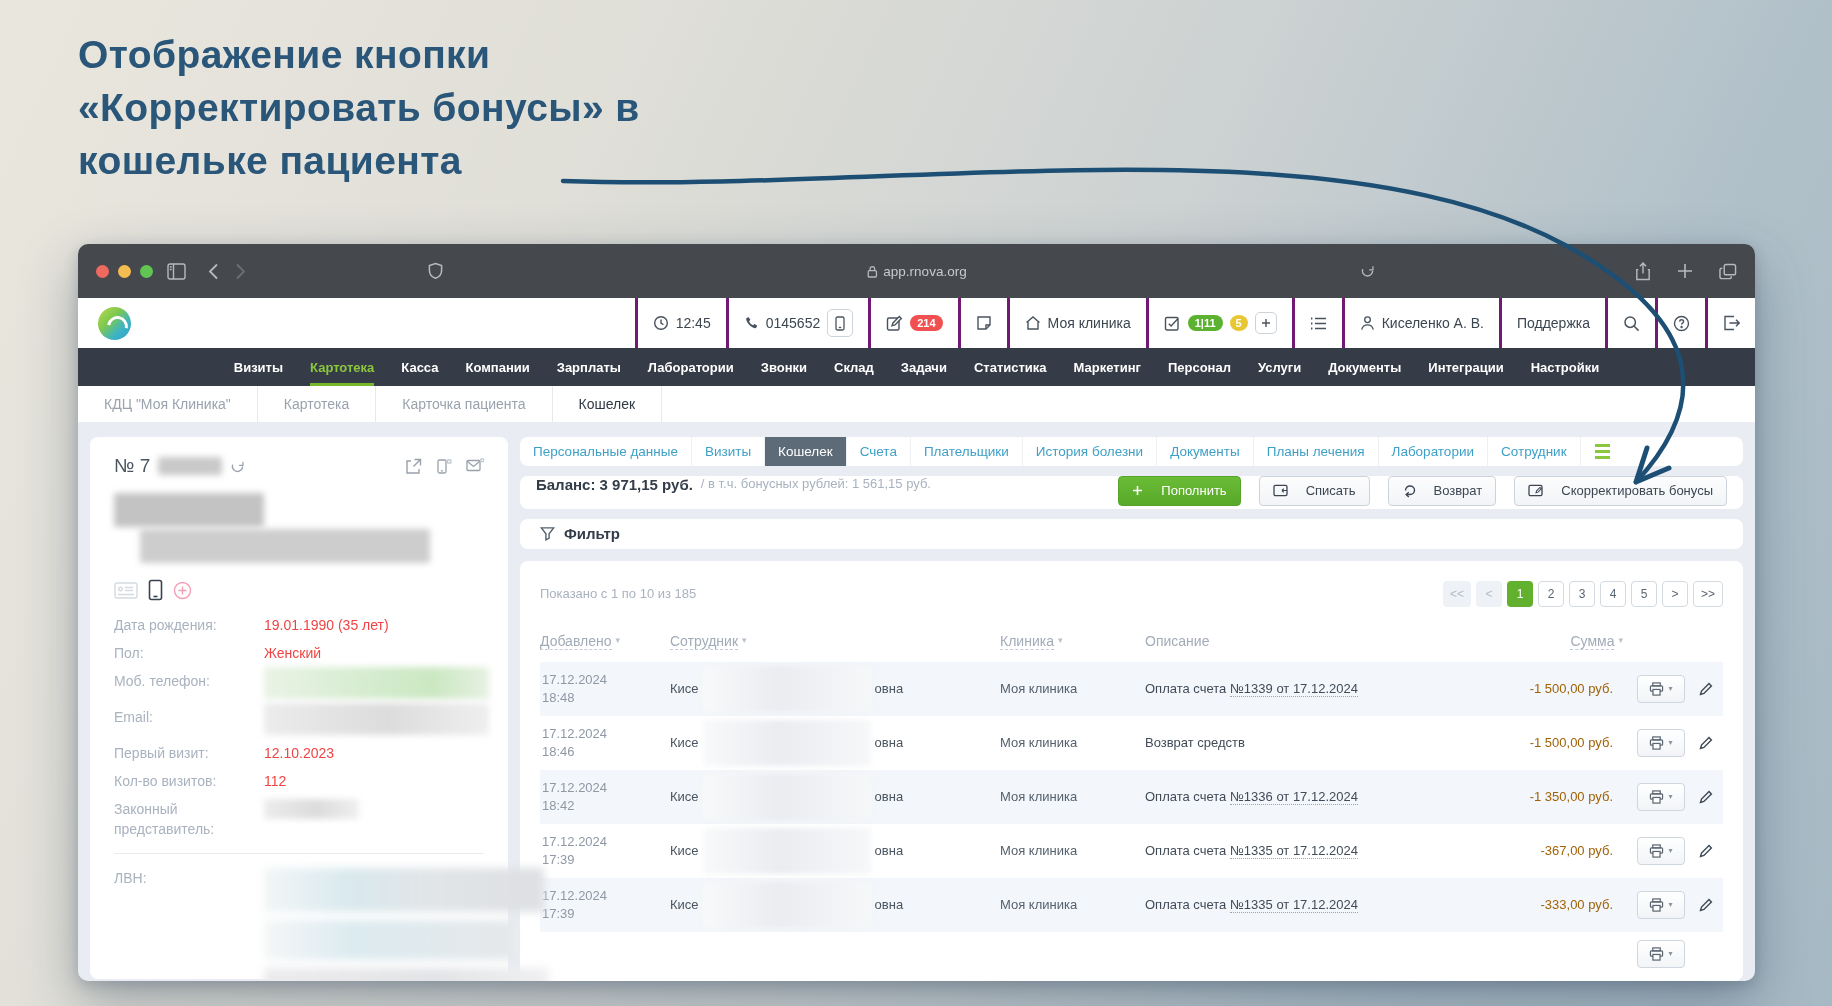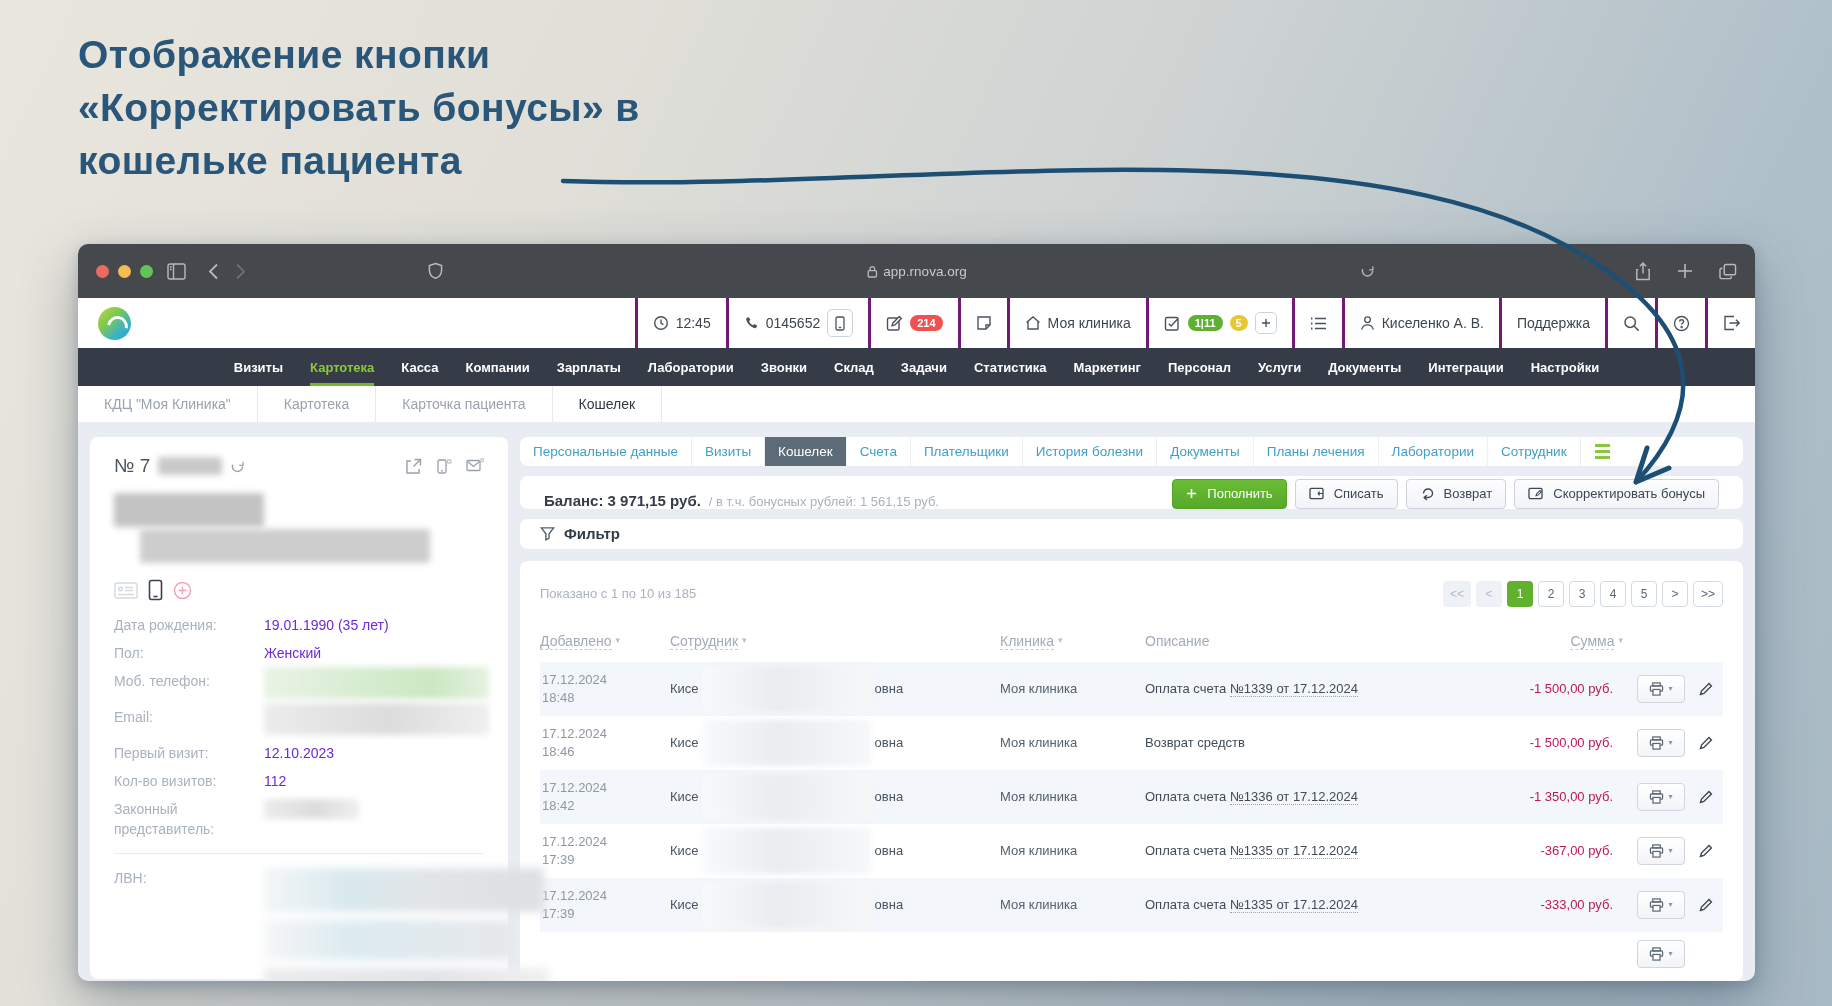--- a/index.html
+++ b/index.html
@@ -68,21 +68,21 @@
   .p-top { display:flex; justify-content:space-between; align-items:center; }
   .p-num { font-size:19px; color:#4a5560; display:flex; align-items:center; gap:8px; }
   .p-top-icons { display:flex; gap:14px; color:#98a1ab; }
   .blurblock { background:#c9c9c9; filter:blur(3px); border-radius:2px; }
   .p-name-blur1 { width:150px; height:34px; margin-top:16px; background:#c3c3c3; }
   .p-name-blur2 { width:290px; height:34px; margin-top:2px; margin-left:26px; background:#cdcdcd; }
   .p-idrow { display:flex; gap:10px; align-items:center; margin:16px 0 14px 0; }
   .p-fields { display:flex; flex-direction:column; gap:8px; }
   .pfield { display:grid; grid-template-columns:150px 1fr; align-items:start; }
   .pfield .plabel { color:#a9b2bf; line-height:20px; }
-  .pfield .pvalue { color:#6d28d9; line-height:20px; position:relative; min-height:20px; }
+  .pfield .pvalue { color:#ef4444; line-height:20px; position:relative; min-height:20px; }
   .pfield .vblur { display:none; width:225px; height:32px; filter:blur(3px); border-radius:2px; margin-top:-4px;
     background:linear-gradient(90deg,#ececec,#dcdcdc 55%,#efefef); }
   .pfield.blurred .vblur { display:block; }
   .pfield.tint-green .vblur { background:linear-gradient(90deg,#eaf3e6,#d6ecd0 45%,#cbe8c2 75%,#e6f1e2); }
   .pfield.small-blur .vblur { width:95px; height:20px; margin-top:0; }
   .p-div { border-top:1px solid #e7ecf1; margin:14px 0; }
   .lvn-blur { display:flex; flex-direction:column; gap:8px; }
   .lvn-blur .b1 { width:280px; height:44px; background:linear-gradient(90deg,#f3f6f7,#d9e9ee 30%,#e2e5e7 60%,#dddfe2); filter:blur(4px); }
   .lvn-blur .b2 { width:250px; height:40px; background:linear-gradient(90deg,#f5f6f7,#dcebf0 35%,#e6e8ea); filter:blur(4px); }
   .lvn-blur .b3 { width:285px; height:30px; background:linear-gradient(90deg,#ececee,#e3e4e7 60%,#f0f0f2); filter:blur(4px); }
@@ -90,26 +90,26 @@
   
   .rightcol { flex:1 1 auto; display:flex; flex-direction:column; min-width:0; }
 
   .tabsbar { height:42px; display:flex; align-items:stretch; overflow:hidden; }
   .tab { display:flex; align-items:center; padding:0 13px; font-size:13.5px; color:#3fa0c7; border-right:1px solid #eef1f4; cursor:pointer; white-space:nowrap; }
   .tab.active { background:#5d6b78; color:#fff; }
   .tab-menu { display:flex; align-items:center; padding:0 14px; }
   .hamb { display:flex; flex-direction:column; gap:3px; }
   .hamb i { display:block; width:15px; height:3px; background:#8bc63f; }
 
-  .balance { height:48px; margin-top:10px; display:flex; align-items:flex-end; padding:0 24px; }
+  .balance { height:48px; margin-top:10px; display:flex; align-items:flex-start; padding:0 16px; }
   .bal-label { font-size:15px; font-weight:700; color:#333d49; }
   .bal-bonus { font-size:13px; color:#a9b2bf; margin-left:8px; }
   .bal-actions { margin-left:auto; display:flex; gap:8px; }
-  .btn { height:30px; display:flex; align-items:center; gap:10px; padding:0 13px; font-size:13px; color:#3c4653;
-    background:linear-gradient(#fdfdfe,#f2f4f7); border:1px solid #ccd3db; border-radius:4px; cursor:pointer; white-space:nowrap; }
+  .btn { height:30px; display:flex; align-items:center; gap:18px; padding:0 13px; font-size:13px; color:#3c4653;
+    background:linear-gradient(#fdfdfe,#f2f4f7); border:1px solid #ccd3db; border-radius:4px; cursor:pointer; white-space:nowrap;margin-left:10px; }
   .btn.green { background:linear-gradient(#6abc35,#58a82a); border-color:#55a328; color:#fff; font-weight:400; }
   .btn .bicon { display:flex; align-items:center; }
 
   .filtercard { height:44px; margin-top:10px; display:flex; align-items:center; gap:9px; padding:0 20px; }
   .filter-label { font-size:15px; font-weight:700; color:#333d49; }
 
   .tablecard { margin-top:12px; flex:1 1 auto; padding:20px; display:flex; flex-direction:column; min-height:420px; }
   .tbl-top { display:flex; align-items:center; }
   .shown { font-size:13px; color:#a9b2bf; }
   .pager { margin-left:auto; display:flex; gap:5px; }
@@ -134,21 +134,21 @@
   div.row { display:flex; align-items:center; min-height:54px; font-size:13px; }
   div.row:nth-of-type(odd) { background:#f3f6fa; }
   .cell-date { color:#8f98a5; line-height:18px; padding-left:2px; }
   .cell-emp { color:#4a5560; display:flex; align-items:center; }
   .emp-blur { display:inline-block; width:168px; height:46px; margin:0 4px; border-radius:2px; filter:blur(2.5px);
     background:linear-gradient(90deg,rgba(248,249,250,.95),rgba(233,235,239,.95) 45%,rgba(246,247,249,.95)); }
   .cell-clin { color:#55616e; }
   .cell-desc { color:#414b57; }
   .desc-link { border-bottom:1px dotted #9aa5b2; }
   .desc-link:empty { display:none; border:none; }
-  .cell-sum { color:#be185d; justify-content:flex-end; display:flex; padding-right:10px; }
+  .cell-sum { color:#a16207; justify-content:flex-end; display:flex; padding-right:10px; }
   .cell-act { display:flex; align-items:center; gap:14px; padding-left:14px; }
   .print-btn { width:48px; height:28px; border:1px solid #cfd6de; border-radius:4px; background:linear-gradient(#fff,#f2f4f7);
     display:flex; align-items:center; justify-content:center; gap:4px; color:#5a6570; cursor:pointer; }
   .print-btn::after { content:"▾"; font-size:8px; color:#8a95a1; }
   .pencil { color:#3d4752; cursor:pointer; display:flex; }
   .row.partial { background:#fff; min-height:44px; }
 
   svg.ic { display:block; }
 </style>
 </head>

